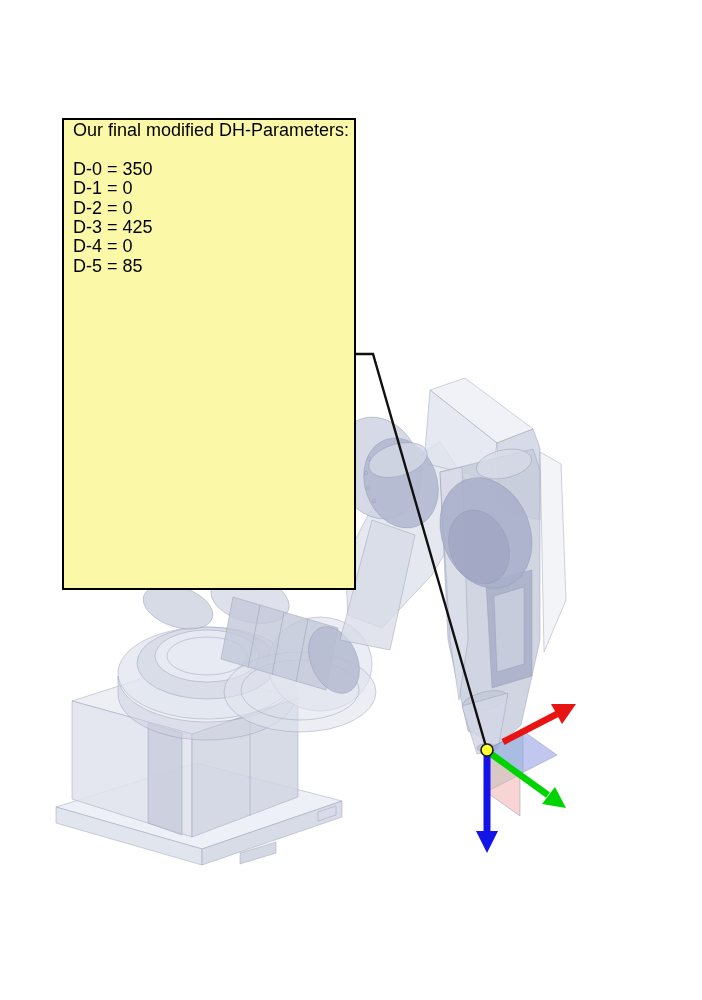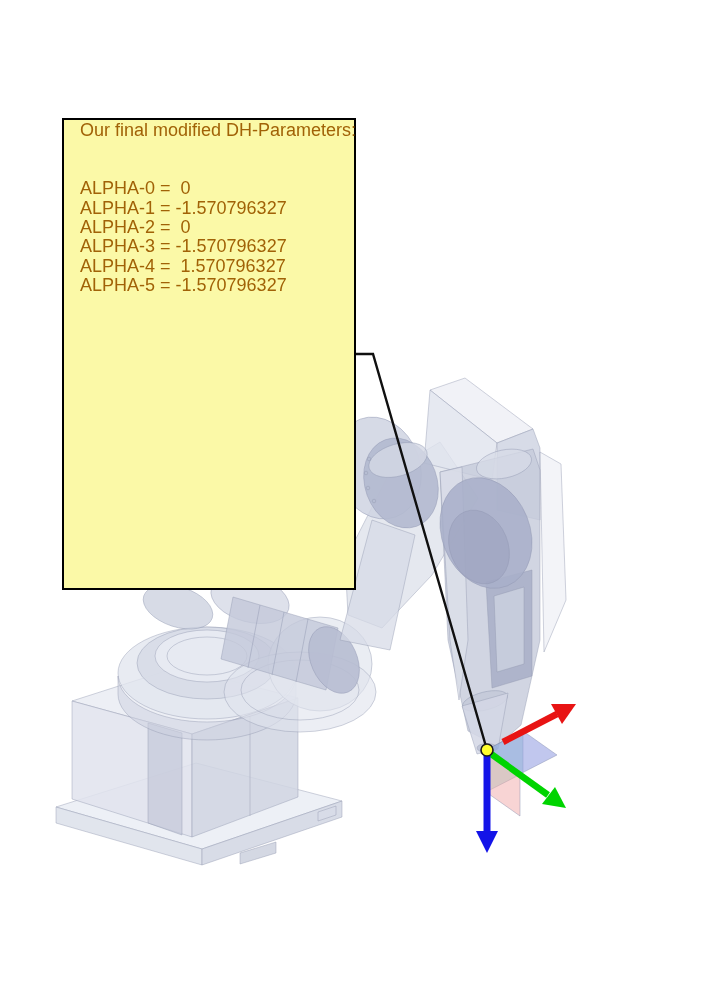--- a/index.html
+++ b/index.html
@@ -4,21 +4,21 @@
 <style>
   html,body { margin:0; padding:0; background:#ffffff; }
   .stage {
     position:relative; width:702px; height:1000px; background:#ffffff;
     overflow:hidden; font-family:"Liberation Sans", sans-serif;
   }
   .stage svg { position:absolute; left:0; top:0; }
   .dh-box {
     position:absolute; left:62px; top:118px; width:294px; height:472px;
     box-sizing:border-box; border:2px solid #000;
-    padding:1px 0 0 16px; color:#a16207;
+    padding:1px 0 0 9px; color:#000000;
     font-size:18px; line-height:19.4px;
   }
   .dh-title { white-space:pre; }
   .dh-lines { margin:38.8px 0 0 0; font:inherit; white-space:pre; }
   .dh-lines.dh-d { margin-top:19.4px; }
 </style>
 </head>
 <body>
 
 <div class="stage">
@@ -99,21 +99,21 @@
       <line x1="487" y1="751" x2="487" y2="833" stroke-width="7" stroke="#1414e8"></line>
       <polygon points="487,853 476,831 498,831" fill="#1414e8"></polygon>
     </g>
 
     <polyline points="356,354 373,354 487,750" fill="none" stroke-width="2.4" stroke="#101010"></polyline>
     <circle cx="487" cy="750" r="6" stroke="#1a1a1a" stroke-width="1.6" fill="#ffff2e"></circle>
   </svg>
 
   <div class="dh-box" style="background: rgb(251, 249, 167); border-color: rgb(0, 0, 0);">
     <div class="dh-title">Our final modified DH-Parameters:</div>
-    <pre class="dh-lines dh-alpha">ALPHA-0 =  0
-ALPHA-1 = -1.570796327
-ALPHA-2 =  0
-ALPHA-3 = -1.570796327
-ALPHA-4 =  1.570796327
-ALPHA-5 = -1.570796327</pre>
+    <pre class="dh-lines dh-d">D-0 = 350
+D-1 = 0
+D-2 = 0
+D-3 = 425
+D-4 = 0
+D-5 = 85</pre>
   </div>
 
 </div>
 
 </body></html>

